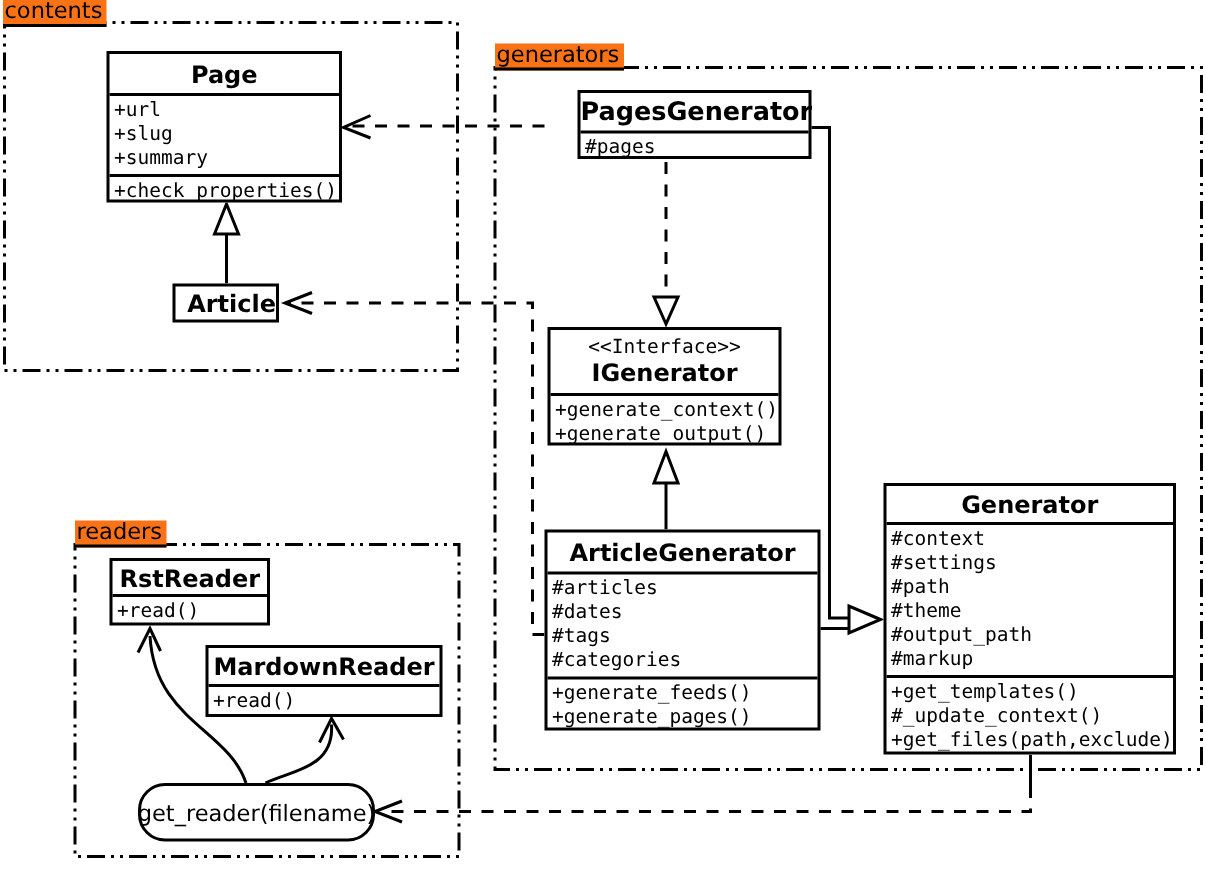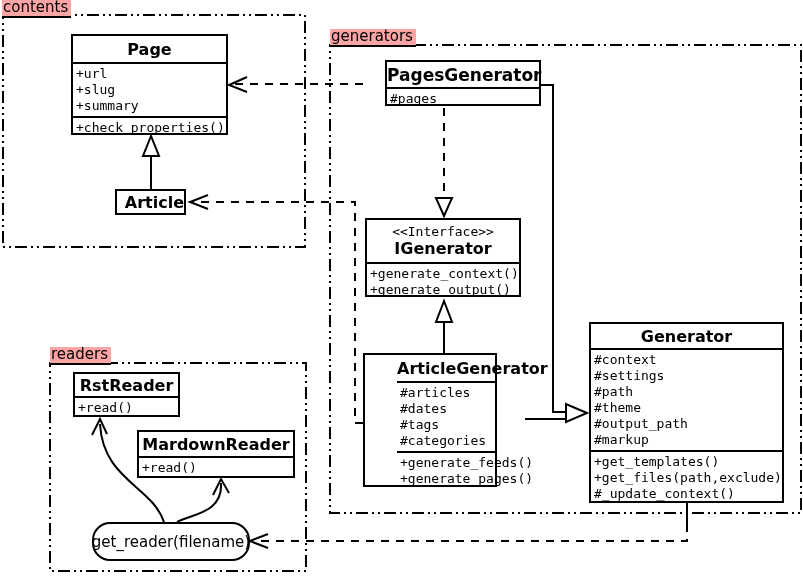--- a/index.html
+++ b/index.html
@@ -4,21 +4,21 @@
 <style>
   html,body{margin:0;padding:0;background:#fff;}
   #stage{position:relative;width:803px;height:579px;background:#ffffff;overflow:hidden;
          font-family:"DejaVu Sans","Liberation Sans",sans-serif;color:#000;}
   #wires{position:absolute;left:0;top:0;z-index:1;}
   .pkg{fill:none;stroke:#000;stroke-width:2;stroke-dasharray:12 4 2 4 2 4;}
   .solid{stroke:#000;stroke-width:2;fill:none;}
   .dash{stroke:#000;stroke-width:2;fill:none;stroke-dasharray:8 7;}
   .hollow{fill:#fff;stroke:#000;stroke-width:2;stroke-linejoin:miter;}
   .openarrow{stroke:#000;stroke-width:2;fill:none;}
-  .pkg-label{position:absolute;z-index:3;background:#fca5a5;font-size:15px;line-height:15px;
+  .pkg-label{position:absolute;z-index:3;background:#f97316;font-size:15px;line-height:15px;
              padding:0 3px 1px 1px;border-bottom:2px solid #000;text-align:center;}
   .uml{position:absolute;z-index:2;background:#fff;border:2px solid #000;box-sizing:border-box;
        display:flex;flex-direction:column;}
   .uml .t{font-weight:bold;font-size:16px;text-align:center;display:flex;flex-direction:column;
           justify-content:center;border-bottom:2px solid #000;flex:none;}
   .uml .stereo{font-family:"DejaVu Sans Mono","Liberation Mono",monospace;font-weight:normal;
                font-size:13px;line-height:15px;}
   .uml .cmp{flex:none;padding:2px 3px;border-bottom:2px solid #000;}
   .uml .cmp.last{border-bottom:none;flex:1;}
   .mrow{font-family:"DejaVu Sans Mono","Liberation Mono",monospace;font-size:13px;line-height:16px;
@@ -99,21 +99,21 @@
     <div class="t" style="height:42px;">
       <div class="stereo">&lt;&lt;Interface&gt;&gt;</div>
       <div>IGenerator</div>
     </div>
     <div class="cmp last">
       <div class="mrow">+generate_context()</div>
       <div class="mrow">+generate_output()</div>
     </div>
   </div>
 
-  <div class="uml" style="left:363px;top:353px;width:134px;height:134px;padding-left:32px;">
+  <div class="uml" style="left:363px;top:353px;width:184px;height:134px;">
     <div class="t" style="height:26px;">ArticleGenerator</div>
     <div class="cmp">
       <div class="mrow">#articles</div>
       <div class="mrow">#dates</div>
       <div class="mrow">#tags</div>
       <div class="mrow">#categories</div>
     </div>
     <div class="cmp last">
       <div class="mrow">+generate_feeds()</div>
       <div class="mrow">+generate_pages()</div>
@@ -125,22 +125,22 @@
     <div class="cmp">
       <div class="mrow">#context</div>
       <div class="mrow">#settings</div>
       <div class="mrow">#path</div>
       <div class="mrow">#theme</div>
       <div class="mrow">#output_path</div>
       <div class="mrow">#markup</div>
     </div>
     <div class="cmp last">
       <div class="mrow">+get_templates()</div>
+      <div class="mrow">#_update_context()</div>
       <div class="mrow">+get_files(path,exclude)</div>
-      <div class="mrow">#_update_context()</div>
     </div>
   </div>
 
   <div class="uml" style="left:73px;top:372px;width:107px;height:45px;">
     <div class="t" style="height:22px;">RstReader</div>
     <div class="cmp last">
       <div class="mrow">+read()</div>
     </div>
   </div>
 

